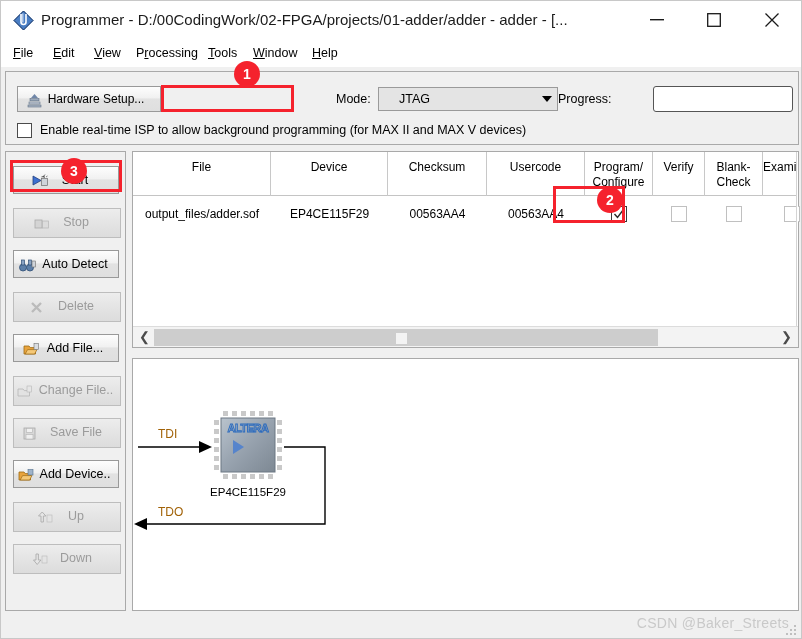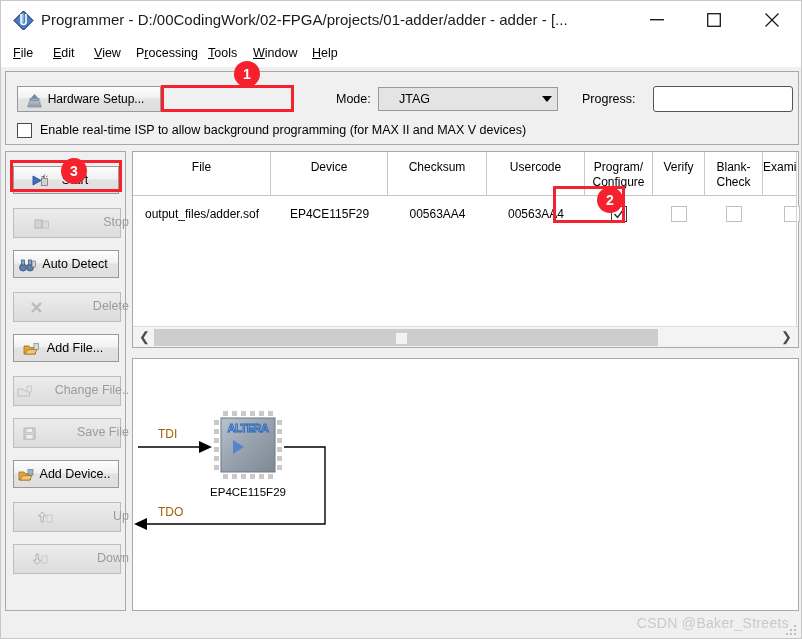--- a/index.html
+++ b/index.html
@@ -160,21 +160,21 @@
   .mode-arrow {
     position: absolute;
     left: 536px; top: 24px;
     width: 0; height: 0;
     border-left: 5px solid transparent;
     border-right: 5px solid transparent;
     border-top: 6px solid #000;
   }
   .progress-label {
     position: absolute;
-    left: 576px; top: 20px;
+    left: 552px; top: 20px;
     font-size: 12.5px;
   }
   .progress-bar {
     position: absolute;
     left: 647px; top: 14px;
     width: 140px; height: 26px;
     background: #fff;
     border: 1px solid #555;
     border-radius: 3px;
     box-sizing: border-box;
@@ -215,21 +215,20 @@
     width: 106px; height: 28px;
     text-align: center;
     line-height: 26px;
     font-size: 12.5px;
     white-space: nowrap;
   }
   .sidebtn.disabled {
     color: #9b9b9b;
     background: linear-gradient(to bottom, #ededed 0%, #e4e4e4 50%, #dcdcdc 100%);
     border: 1px solid #bdbdbd;
-    text-align: right;
   }
   .sidebtn .lbl { position: relative; left: 9px; }
   .sidebtn .ic { position: absolute; top: 5px; }
 
   
   .tablepanel {
     position: absolute;
     left: 131px; top: 150px;
     width: 667px; height: 197px;
     background: #ffffff;

